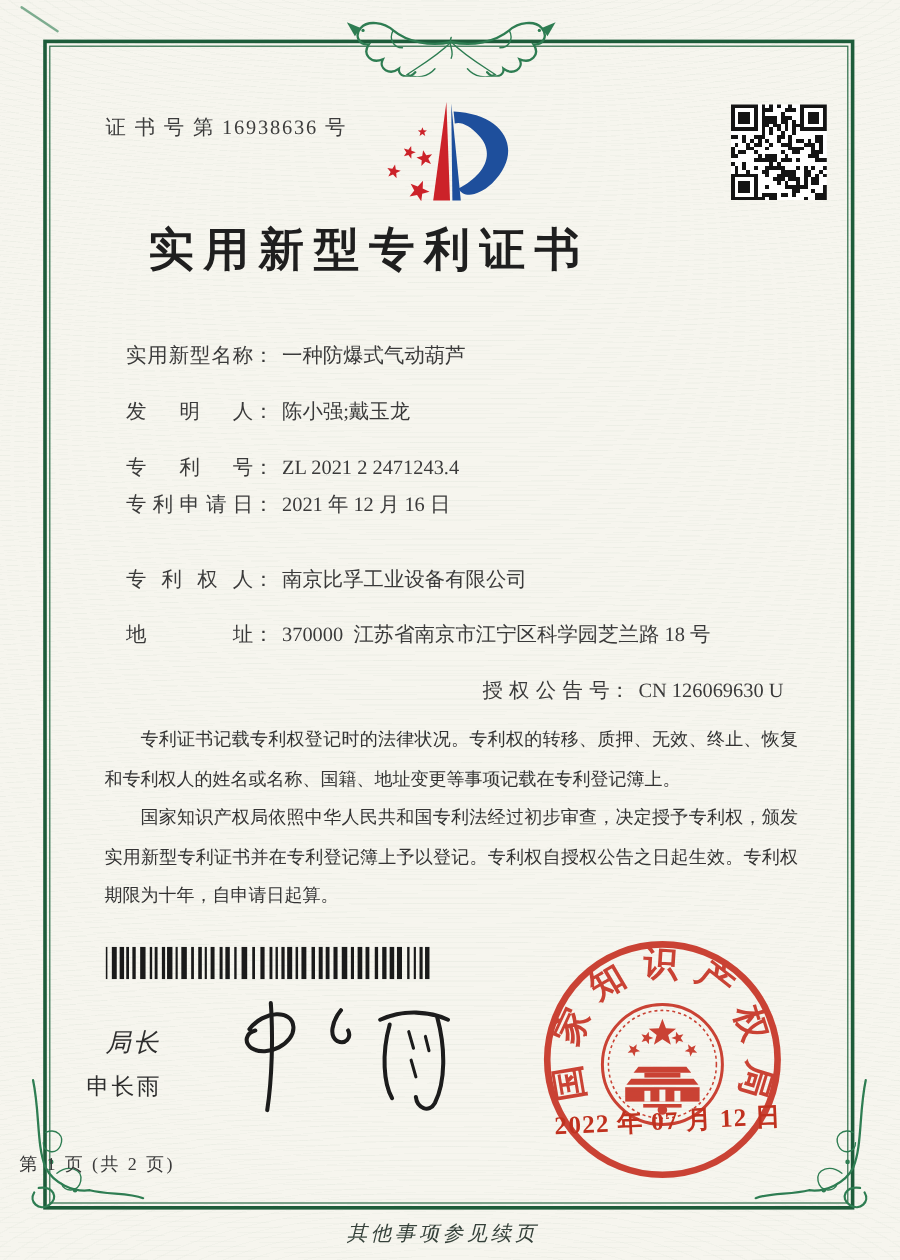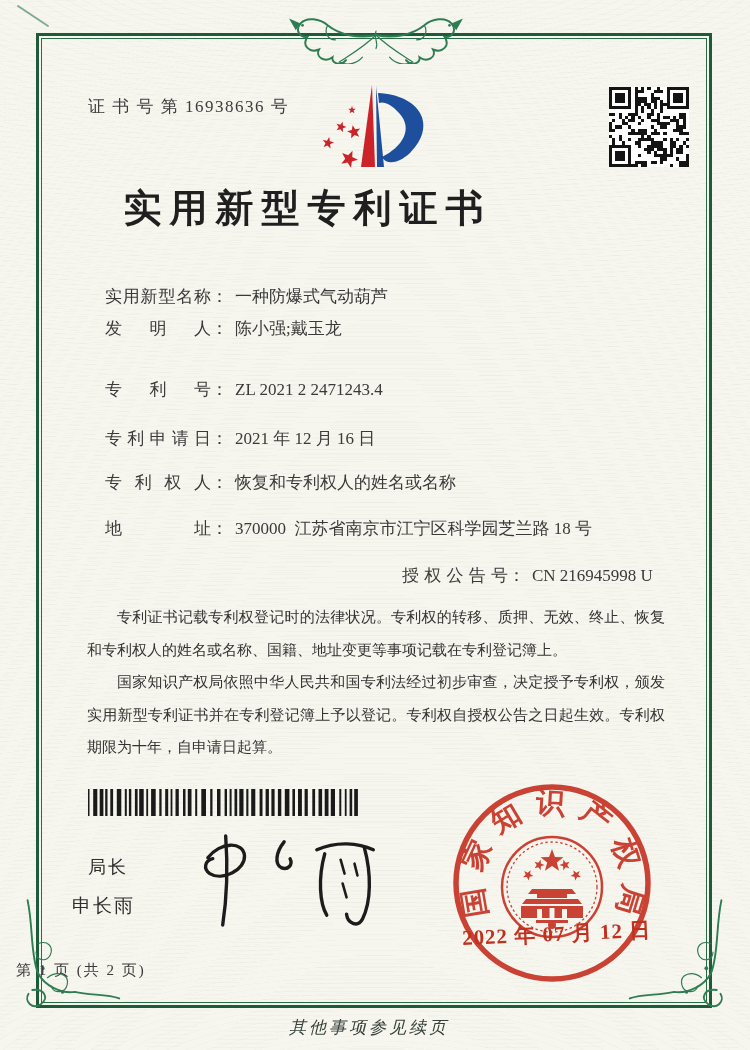--- a/index.html
+++ b/index.html
@@ -49,21 +49,21 @@
   .cell2{position:absolute;left:297px;top:0;white-space:nowrap;}
   
   .paras{
     position:absolute;left:87px;top:601px;width:578px;
     font-size:15px;line-height:32.5px;color:#333;text-align:justify;
   }
   .paras p{margin:0;text-indent:2em;}
   
   .barcode{position:absolute;left:88px;top:789px;}
   
-  .sig-title{position:absolute;left:88px;top:855px;font-size:18px;color:#2e2e2e;letter-spacing:2px;}
+  .sig-title{position:absolute;left:88px;top:855px;font-size:21px;color:#2e2e2e;letter-spacing:2px;font-style:italic;}
   .sig-name{position:absolute;left:72px;top:893px;font-size:19px;color:#2e2e2e;letter-spacing:2px;}
   .sig-hand{position:absolute;left:190px;top:824px;}
   
   .seal{position:absolute;left:448px;top:779px;opacity:.93;}
   .seal-date{
     position:absolute;left:462px;top:920px;
     font-size:21px;font-weight:600;color:#c0311f;letter-spacing:1px;
     white-space:pre;transform:rotate(-2.5deg);
   }
   
@@ -133,38 +133,38 @@
     <rect width="25" height="25" fill="#ffffff"></rect>
     <path id="qr-path" fill="#141414" d="M0 0h1v1h-1zM1 0h1v1h-1zM2 0h1v1h-1zM3 0h1v1h-1zM4 0h1v1h-1zM5 0h1v1h-1zM6 0h1v1h-1zM8 0h1v1h-1zM10 0h1v1h-1zM12 0h1v1h-1zM15 0h1v1h-1zM18 0h1v1h-1zM19 0h1v1h-1zM20 0h1v1h-1zM21 0h1v1h-1zM22 0h1v1h-1zM23 0h1v1h-1zM24 0h1v1h-1zM0 1h1v1h-1zM6 1h1v1h-1zM8 1h1v1h-1zM9 1h1v1h-1zM10 1h1v1h-1zM14 1h1v1h-1zM15 1h1v1h-1zM16 1h1v1h-1zM18 1h1v1h-1zM24 1h1v1h-1zM0 2h1v1h-1zM2 2h1v1h-1zM3 2h1v1h-1zM4 2h1v1h-1zM6 2h1v1h-1zM8 2h1v1h-1zM13 2h1v1h-1zM18 2h1v1h-1zM20 2h1v1h-1zM21 2h1v1h-1zM22 2h1v1h-1zM24 2h1v1h-1zM0 3h1v1h-1zM2 3h1v1h-1zM3 3h1v1h-1zM4 3h1v1h-1zM6 3h1v1h-1zM8 3h1v1h-1zM9 3h1v1h-1zM10 3h1v1h-1zM11 3h1v1h-1zM13 3h1v1h-1zM14 3h1v1h-1zM15 3h1v1h-1zM18 3h1v1h-1zM20 3h1v1h-1zM21 3h1v1h-1zM22 3h1v1h-1zM24 3h1v1h-1zM0 4h1v1h-1zM2 4h1v1h-1zM3 4h1v1h-1zM4 4h1v1h-1zM6 4h1v1h-1zM8 4h1v1h-1zM9 4h1v1h-1zM10 4h1v1h-1zM11 4h1v1h-1zM13 4h1v1h-1zM14 4h1v1h-1zM16 4h1v1h-1zM18 4h1v1h-1zM20 4h1v1h-1zM21 4h1v1h-1zM22 4h1v1h-1zM24 4h1v1h-1zM0 5h1v1h-1zM6 5h1v1h-1zM8 5h1v1h-1zM9 5h1v1h-1zM11 5h1v1h-1zM12 5h1v1h-1zM14 5h1v1h-1zM16 5h1v1h-1zM17 5h1v1h-1zM18 5h1v1h-1zM24 5h1v1h-1zM0 6h1v1h-1zM1 6h1v1h-1zM2 6h1v1h-1zM3 6h1v1h-1zM4 6h1v1h-1zM5 6h1v1h-1zM6 6h1v1h-1zM8 6h1v1h-1zM10 6h1v1h-1zM12 6h1v1h-1zM14 6h1v1h-1zM16 6h1v1h-1zM18 6h1v1h-1zM19 6h1v1h-1zM20 6h1v1h-1zM21 6h1v1h-1zM22 6h1v1h-1zM23 6h1v1h-1zM24 6h1v1h-1zM8 7h1v1h-1zM10 7h1v1h-1zM13 7h1v1h-1zM16 7h1v1h-1zM0 8h1v1h-1zM1 8h1v1h-1zM3 8h1v1h-1zM6 8h1v1h-1zM7 8h1v1h-1zM8 8h1v1h-1zM12 8h1v1h-1zM13 8h1v1h-1zM15 8h1v1h-1zM22 8h1v1h-1zM23 8h1v1h-1zM3 9h1v1h-1zM5 9h1v1h-1zM7 9h1v1h-1zM9 9h1v1h-1zM12 9h1v1h-1zM15 9h1v1h-1zM17 9h1v1h-1zM18 9h1v1h-1zM20 9h1v1h-1zM22 9h1v1h-1zM23 9h1v1h-1zM1 10h1v1h-1zM4 10h1v1h-1zM6 10h1v1h-1zM7 10h1v1h-1zM10 10h1v1h-1zM13 10h1v1h-1zM14 10h1v1h-1zM15 10h1v1h-1zM19 10h1v1h-1zM20 10h1v1h-1zM21 10h1v1h-1zM23 10h1v1h-1zM0 11h1v1h-1zM4 11h1v1h-1zM5 11h1v1h-1zM9 11h1v1h-1zM15 11h1v1h-1zM16 11h1v1h-1zM17 11h1v1h-1zM18 11h1v1h-1zM21 11h1v1h-1zM23 11h1v1h-1zM0 12h1v1h-1zM2 12h1v1h-1zM3 12h1v1h-1zM6 12h1v1h-1zM13 12h1v1h-1zM16 12h1v1h-1zM17 12h1v1h-1zM21 12h1v1h-1zM22 12h1v1h-1zM23 12h1v1h-1zM0 13h1v1h-1zM1 13h1v1h-1zM7 13h1v1h-1zM9 13h1v1h-1zM10 13h1v1h-1zM11 13h1v1h-1zM14 13h1v1h-1zM20 13h1v1h-1zM21 13h1v1h-1zM22 13h1v1h-1zM6 14h1v1h-1zM7 14h1v1h-1zM8 14h1v1h-1zM9 14h1v1h-1zM10 14h1v1h-1zM11 14h1v1h-1zM13 14h1v1h-1zM14 14h1v1h-1zM15 14h1v1h-1zM17 14h1v1h-1zM22 14h1v1h-1zM23 14h1v1h-1zM24 14h1v1h-1zM0 15h1v1h-1zM3 15h1v1h-1zM10 15h1v1h-1zM12 15h1v1h-1zM1 16h1v1h-1zM3 16h1v1h-1zM6 16h1v1h-1zM9 16h1v1h-1zM10 16h1v1h-1zM11 16h1v1h-1zM12 16h1v1h-1zM13 16h1v1h-1zM17 16h1v1h-1zM19 16h1v1h-1zM21 16h1v1h-1zM24 16h1v1h-1zM1 17h1v1h-1zM4 17h1v1h-1zM8 17h1v1h-1zM9 17h1v1h-1zM13 17h1v1h-1zM14 17h1v1h-1zM15 17h1v1h-1zM16 17h1v1h-1zM19 17h1v1h-1zM20 17h1v1h-1zM23 17h1v1h-1zM0 18h1v1h-1zM1 18h1v1h-1zM2 18h1v1h-1zM3 18h1v1h-1zM4 18h1v1h-1zM5 18h1v1h-1zM6 18h1v1h-1zM9 18h1v1h-1zM12 18h1v1h-1zM13 18h1v1h-1zM14 18h1v1h-1zM15 18h1v1h-1zM16 18h1v1h-1zM19 18h1v1h-1zM20 18h1v1h-1zM22 18h1v1h-1zM24 18h1v1h-1zM0 19h1v1h-1zM6 19h1v1h-1zM11 19h1v1h-1zM12 19h1v1h-1zM13 19h1v1h-1zM15 19h1v1h-1zM16 19h1v1h-1zM17 19h1v1h-1zM19 19h1v1h-1zM21 19h1v1h-1zM22 19h1v1h-1zM0 20h1v1h-1zM2 20h1v1h-1zM3 20h1v1h-1zM4 20h1v1h-1zM6 20h1v1h-1zM12 20h1v1h-1zM14 20h1v1h-1zM17 20h1v1h-1zM19 20h1v1h-1zM21 20h1v1h-1zM22 20h1v1h-1zM0 21h1v1h-1zM2 21h1v1h-1zM3 21h1v1h-1zM4 21h1v1h-1zM6 21h1v1h-1zM9 21h1v1h-1zM14 21h1v1h-1zM15 21h1v1h-1zM16 21h1v1h-1zM17 21h1v1h-1zM18 21h1v1h-1zM19 21h1v1h-1zM24 21h1v1h-1zM0 22h1v1h-1zM2 22h1v1h-1zM3 22h1v1h-1zM4 22h1v1h-1zM6 22h1v1h-1zM16 22h1v1h-1zM17 22h1v1h-1zM21 22h1v1h-1zM24 22h1v1h-1zM0 23h1v1h-1zM6 23h1v1h-1zM8 23h1v1h-1zM9 23h1v1h-1zM10 23h1v1h-1zM11 23h1v1h-1zM13 23h1v1h-1zM14 23h1v1h-1zM16 23h1v1h-1zM22 23h1v1h-1zM23 23h1v1h-1zM24 23h1v1h-1zM0 24h1v1h-1zM1 24h1v1h-1zM2 24h1v1h-1zM3 24h1v1h-1zM4 24h1v1h-1zM5 24h1v1h-1zM6 24h1v1h-1zM7 24h1v1h-1zM8 24h1v1h-1zM10 24h1v1h-1zM11 24h1v1h-1zM19 24h1v1h-1zM22 24h1v1h-1zM23 24h1v1h-1zM24 24h1v1h-1z"></path>
   </svg>
 
   <div class="title">实用新型专利证书</div>
 
   <div class="fields">
     <div class="field-row" style="top:0">
       <span class="f-label">实用新型名称</span><span class="f-colon">：</span><span class="f-value">一种防爆式气动葫芦</span>
     </div>
-    <div class="field-row" style="top:32px">
+    <div class="field-row" style="top:46px">
       <span class="f-label">发明人</span><span class="f-colon">：</span><span class="f-value">陈小强;戴玉龙</span>
     </div>
     <div class="field-row" style="top:93px">
       <span class="f-label">专利号</span><span class="f-colon">：</span><span class="f-value">ZL 2021 2 2471243.4</span>
     </div>
-    <div class="field-row" style="top:142px">
+    <div class="field-row" style="top:124px">
       <span class="f-label">专利申请日</span><span class="f-colon">：</span><span class="f-value">2021 年 12 月 16 日</span>
     </div>
     <div class="field-row" style="top:186px">
-      <span class="f-label">专利权人</span><span class="f-colon">：</span><span class="f-value">恢复和专利权人的姓名或名称</span>
+      <span class="f-label">专利权人</span><span class="f-colon">：</span><span class="f-value">南京比孚工业设备有限公司</span>
     </div>
     <div class="field-row" style="top:232px">
       <span class="f-label">地址</span><span class="f-colon">：</span><span class="f-value">370000  江苏省南京市江宁区科学园芝兰路 18 号</span>
     </div>
     <div class="field-row" style="top:279px;width:580px">
       <span class="cell2">
-        <span class="f-label">授权公告号</span><span class="f-colon">：</span><span class="f-value">CN 216945998 U</span>
+        <span class="f-label">授权公告号</span><span class="f-colon">：</span><span class="f-value">CN 126069630 U</span>
       </span>
     </div>
   </div>
 
   <div class="paras">
     <p>专利证书记载专利权登记时的法律状况。专利权的转移、质押、无效、终止、恢复和专利权人的姓名或名称、国籍、地址变更等事项记载在专利登记簿上。</p>
     <p>国家知识产权局依照中华人民共和国专利法经过初步审查，决定授予专利权，颁发实用新型专利证书并在专利登记簿上予以登记。专利权自授权公告之日起生效。专利权期限为十年，自申请日起算。</p>
   </div>
 
   <svg class="barcode" width="272" height="27" viewBox="0 0 272 27">

